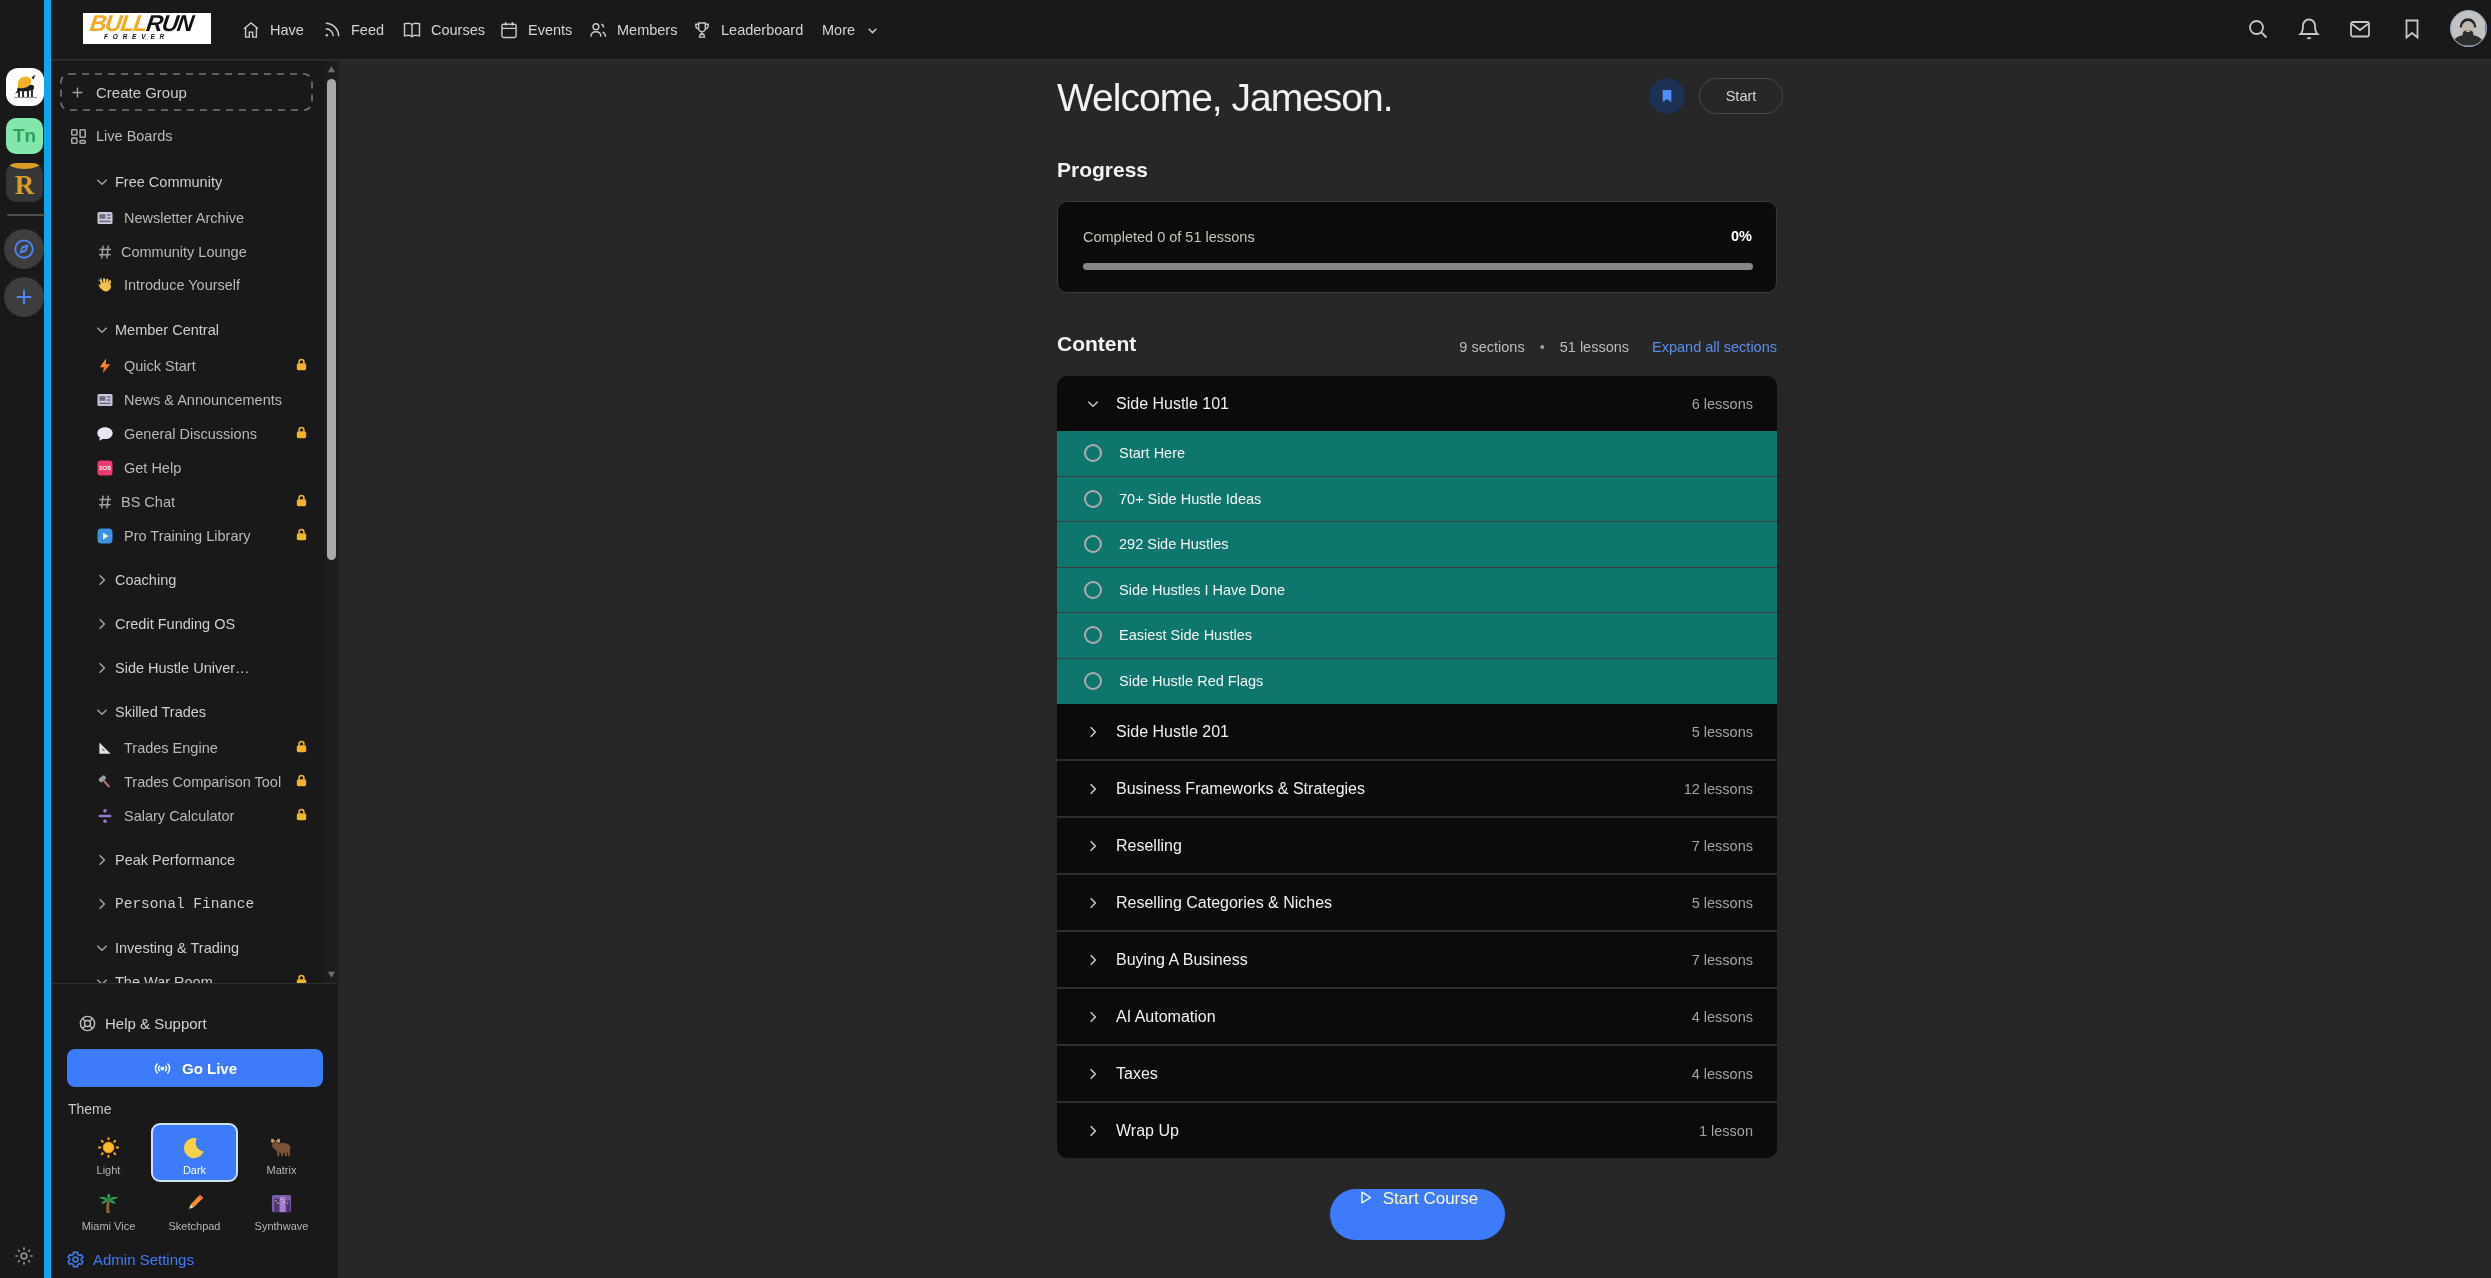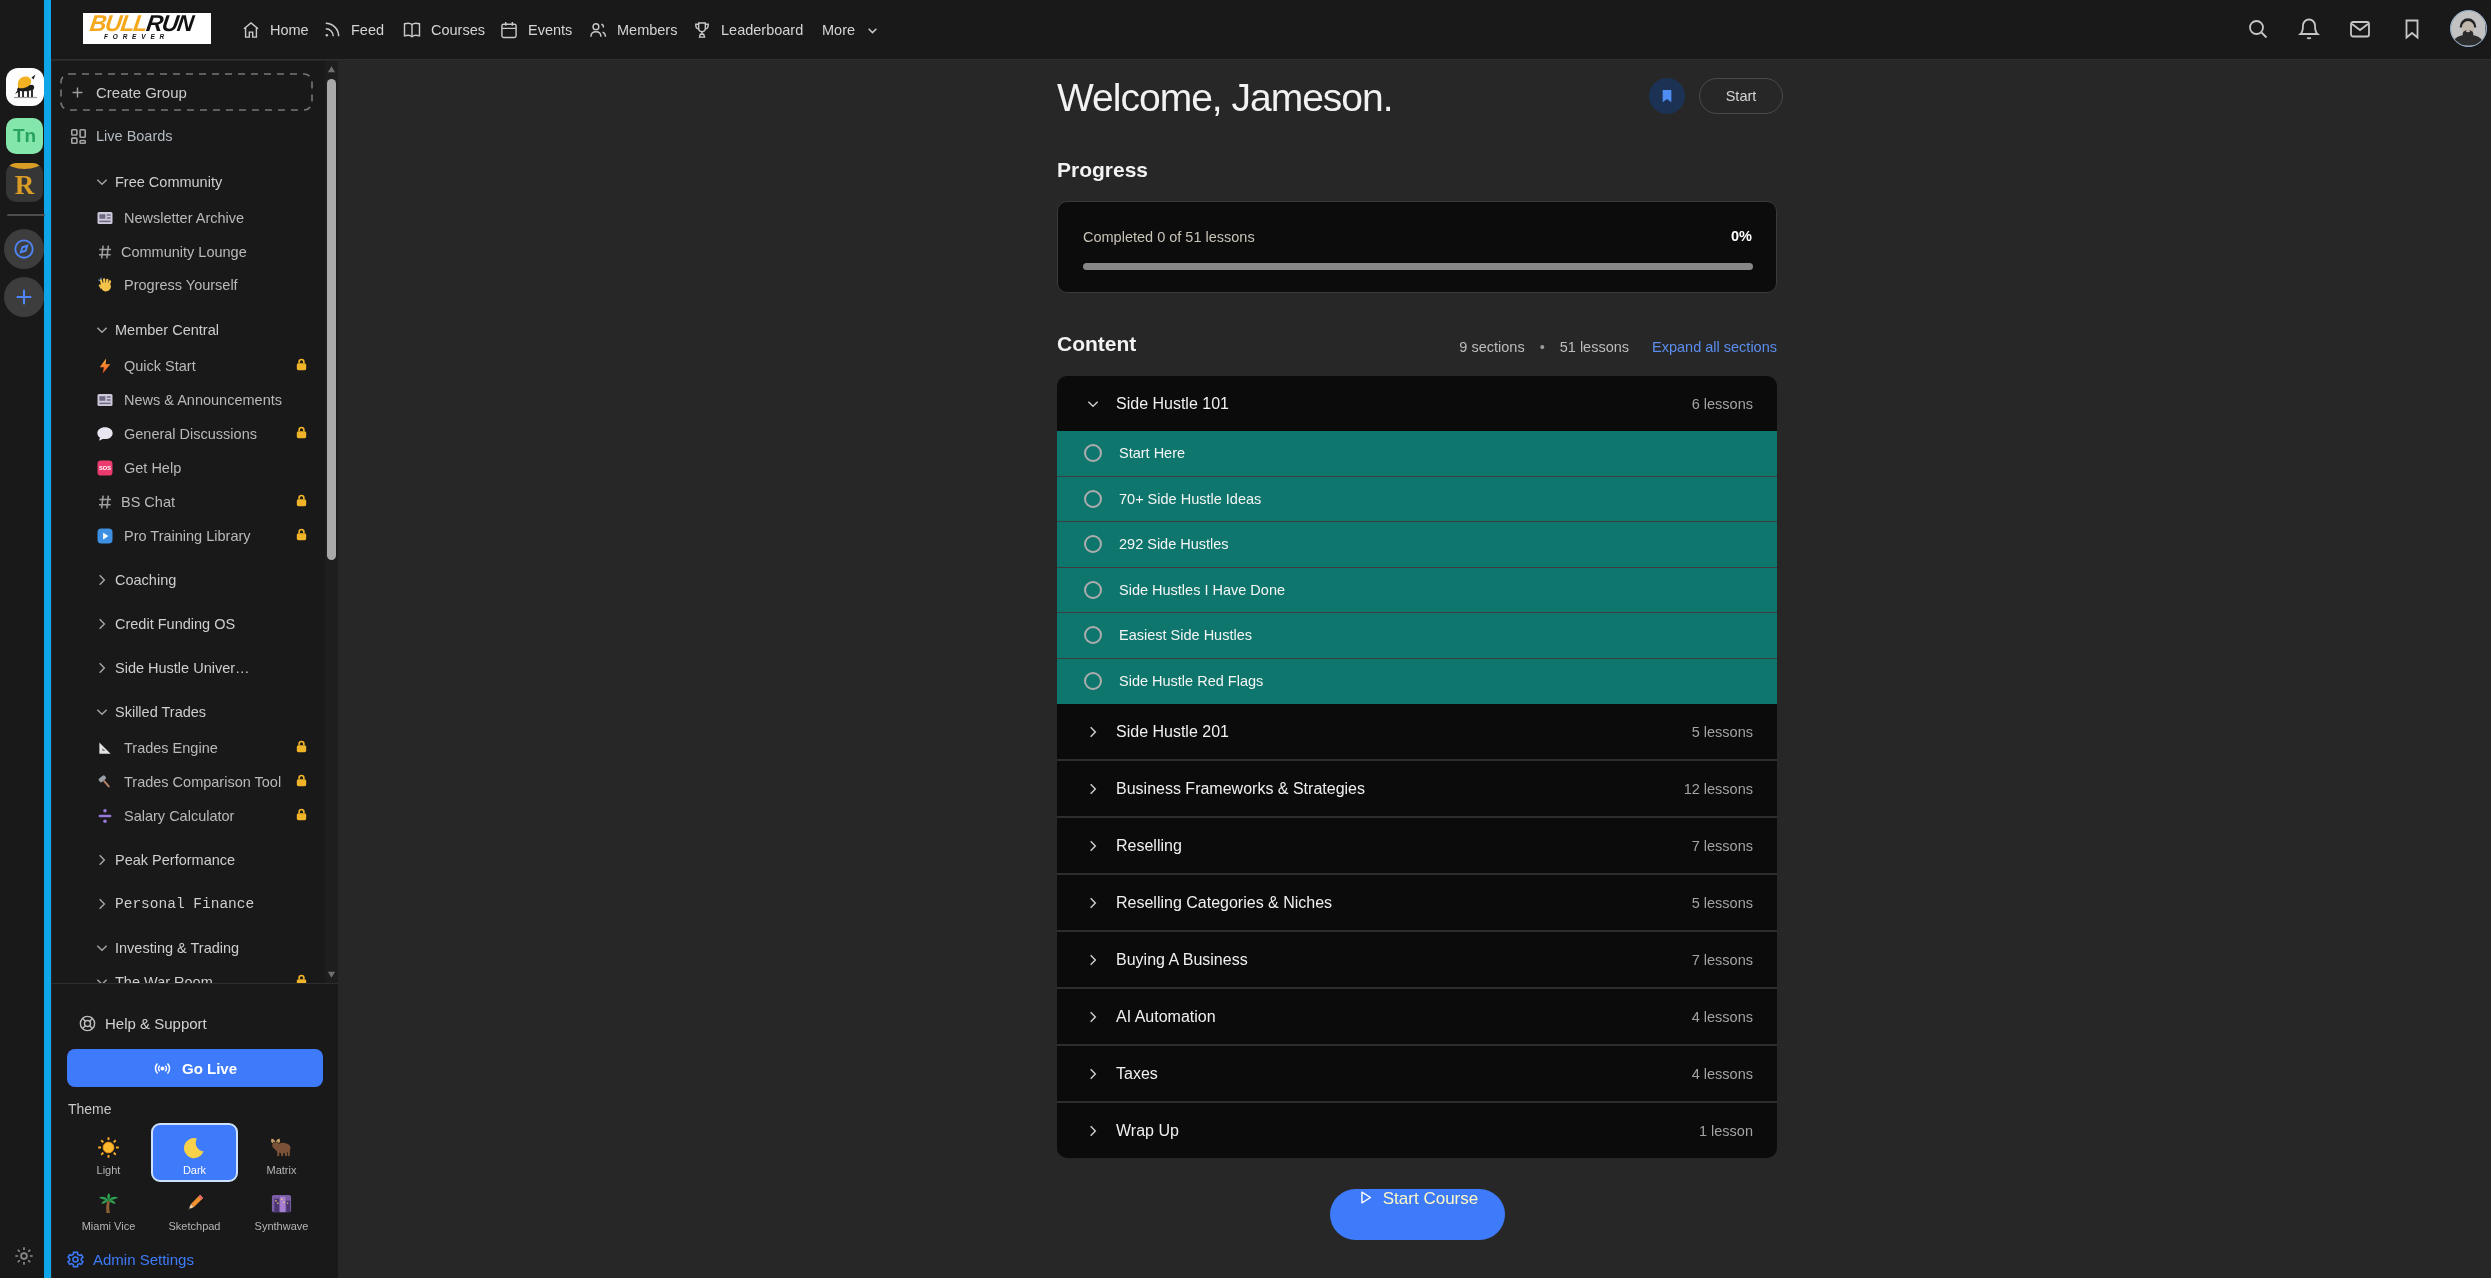--- a/index.html
+++ b/index.html
@@ -85,21 +85,21 @@
 <div class="topbar">
   <div class="abs" style="left:32px;top:13px;width:128px;height:31px;background:#fff;overflow:hidden;">
     <div class="abs" style="left:7px;top:-3px;width:124px;font-style:italic;font-weight:bold;font-size:23px;letter-spacing:-1.2px;transform:skewX(-8deg);"><span style="color:#f5a81c;">BULL</span><span style="color:#121212;">RUN</span></div>
     <div class="abs" style="left:21px;top:20px;font-style:italic;font-size:6.5px;font-weight:bold;letter-spacing:4.8px;color:#121212;">FOREVER</div>
   </div>
   <div class="nav-item" style="left:190px;">
       <svg width="20" height="20" viewBox="0 0 24 24" fill="none" stroke="#c9c9c9" stroke-width="1.7">
         <path d="M3.5 10.5 L12 3.5 L20.5 10.5"></path>
         <path d="M5.5 9 V20.5 H10 V14.5 H14 V20.5 H18.5 V9"></path>
       </svg>
-      <span>Home</span>
+      <span>Have</span>
     </div>
   <div class="nav-item" style="left:271px;">
       <svg width="20" height="20" viewBox="0 0 24 24" fill="none" stroke="#c9c9c9" stroke-width="1.8">
         <path d="M4.5 10.5 a9 9 0 0 1 9 9"></path>
         <path d="M4.5 4 a15.5 15.5 0 0 1 15.5 15.5"></path>
         <circle cx="5.8" cy="18.2" r="1.5" fill="#c9c9c9" stroke="none"></circle>
       </svg>
       <span>Feed</span>
     </div>
   <div class="nav-item" style="left:351px;">
@@ -215,21 +215,21 @@
             <rect x="6.2" y="4" width="3" height="11" rx="1.5" transform="rotate(-18 7.7 9.5)"></rect>
             <rect x="9.8" y="3" width="3" height="12" rx="1.5" transform="rotate(-6 11.3 9)"></rect>
             <rect x="13.2" y="3.6" width="3" height="11" rx="1.5" transform="rotate(6 14.7 9)"></rect>
             <rect x="16.2" y="5.5" width="3" height="9" rx="1.5" transform="rotate(18 17.7 10)"></rect>
             <path d="M6 11 C6 16.5 8.5 20.5 13 20.5 C17 20.5 19.5 18 20 14 L18.5 9.5 L7 9 Z"></path>
             <path d="M6.5 12.5 C5 10.5 3.2 11 3.8 13 L6.5 17.5 L8 14.5 Z"></path>
           </g>
           <path d="M3.2 4.8 L4.8 6.2 M6.2 2.4 L7 4.4" stroke="#58a7e8" stroke-width="1.5" fill="none"></path>
         </svg>
       </span>
-      <span style="margin-left:10px;">Progress Yourself</span>
+      <span style="margin-left:10px;">Introduce Yourself</span>
     </div>
 
   <div class="srow shead" style="top:252px;">
       <svg style="margin-left:42px;" width="16" height="16" viewBox="0 0 24 24" fill="none" stroke="#a3a3a3" stroke-width="2.2">
         <path d="M5 8.5 L12 15.5 L19 8.5"></path>
       </svg>
       <span style="margin-left:5px;">Member Central</span>
     </div>
   <div class="srow" style="top:288px;">
       <span style="display:inline-flex;margin-left:44px;">

